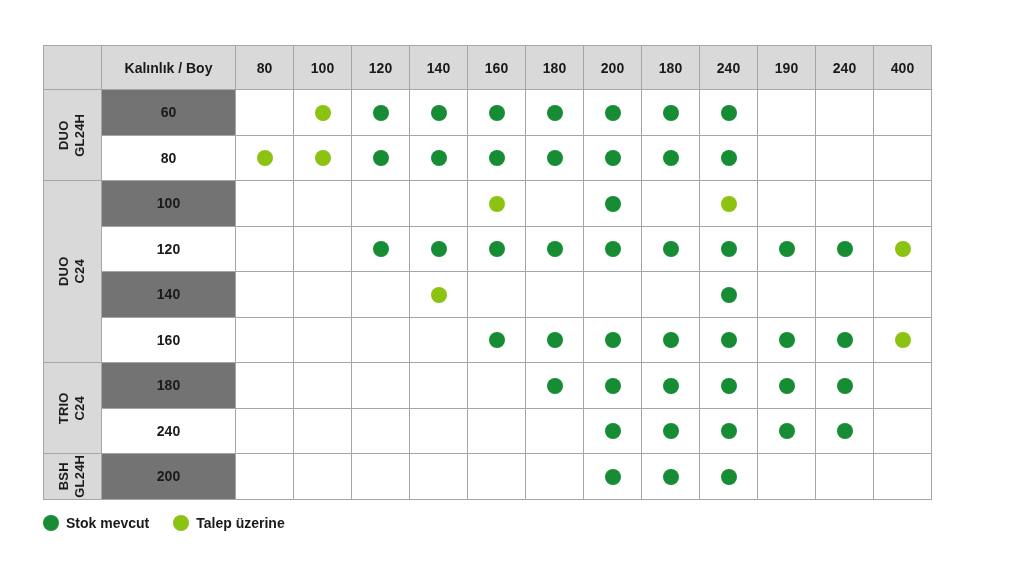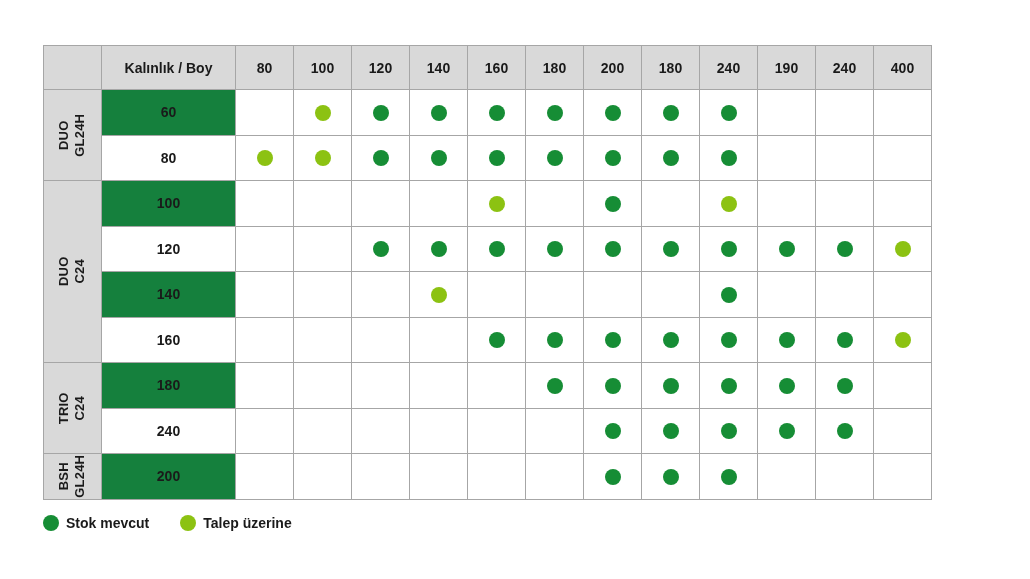--- a/index.html
+++ b/index.html
@@ -44,21 +44,21 @@
   .hdr-corner { background: #d9d9d9 !important; }
   .hdr-rowlabel {
     background: #d9d9d9 !important;
     font-size: 14.5px;
   }
   .hdr-size { background: #d9d9d9 !important; font-size: 15px; }
 
   .data-row td { height: 45.5px; }
   .row-shaded td { background: #d9d9d9; }
   .row-shaded td.rowlabel { background: #ffffff; }
-  .row-plain td.rowlabel { background: #15803d; }
+  .row-plain td.rowlabel { background: #737373; }
 
   td.groupcell {
     background: #d9d9d9 !important;
     position: relative;
   }
   .group-inner {
     transform: rotate(-90deg);
     white-space: nowrap;
     font-size: 13px;
     font-weight: bold;
@@ -91,21 +91,21 @@
     gap: 10px;
     font-size: 14px;
     font-weight: bold;
     color: #1a1a1a;
   }
   #legend .legend-item {
     display: flex;
     align-items: flex-start;
     gap: 7px;
   }
-  #legend .legend-item + .legend-item { margin-left: 21px; }
+  #legend .legend-item + .legend-item { margin-left: 14px; }
 </style>
 </head>
 <body>
 
 <div id="availability-wrap">
   <table class="availability">
     <colgroup>
       <col class="col-group">
       <col class="col-label">
       <col class="col-size">

